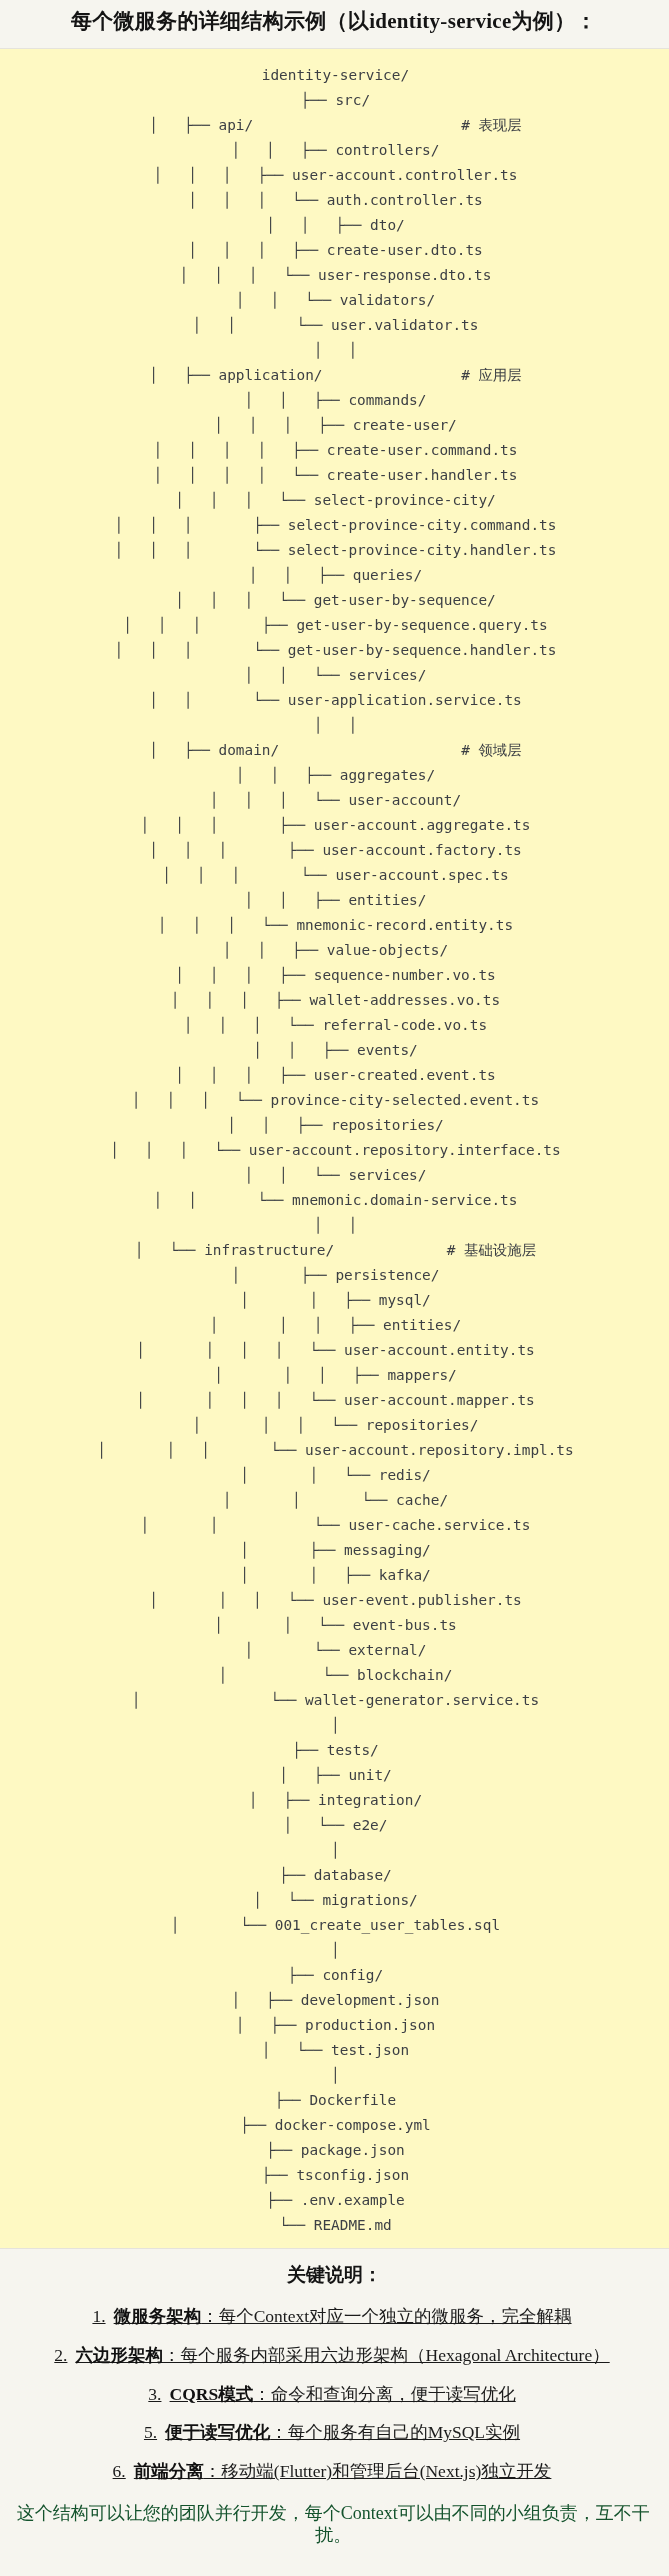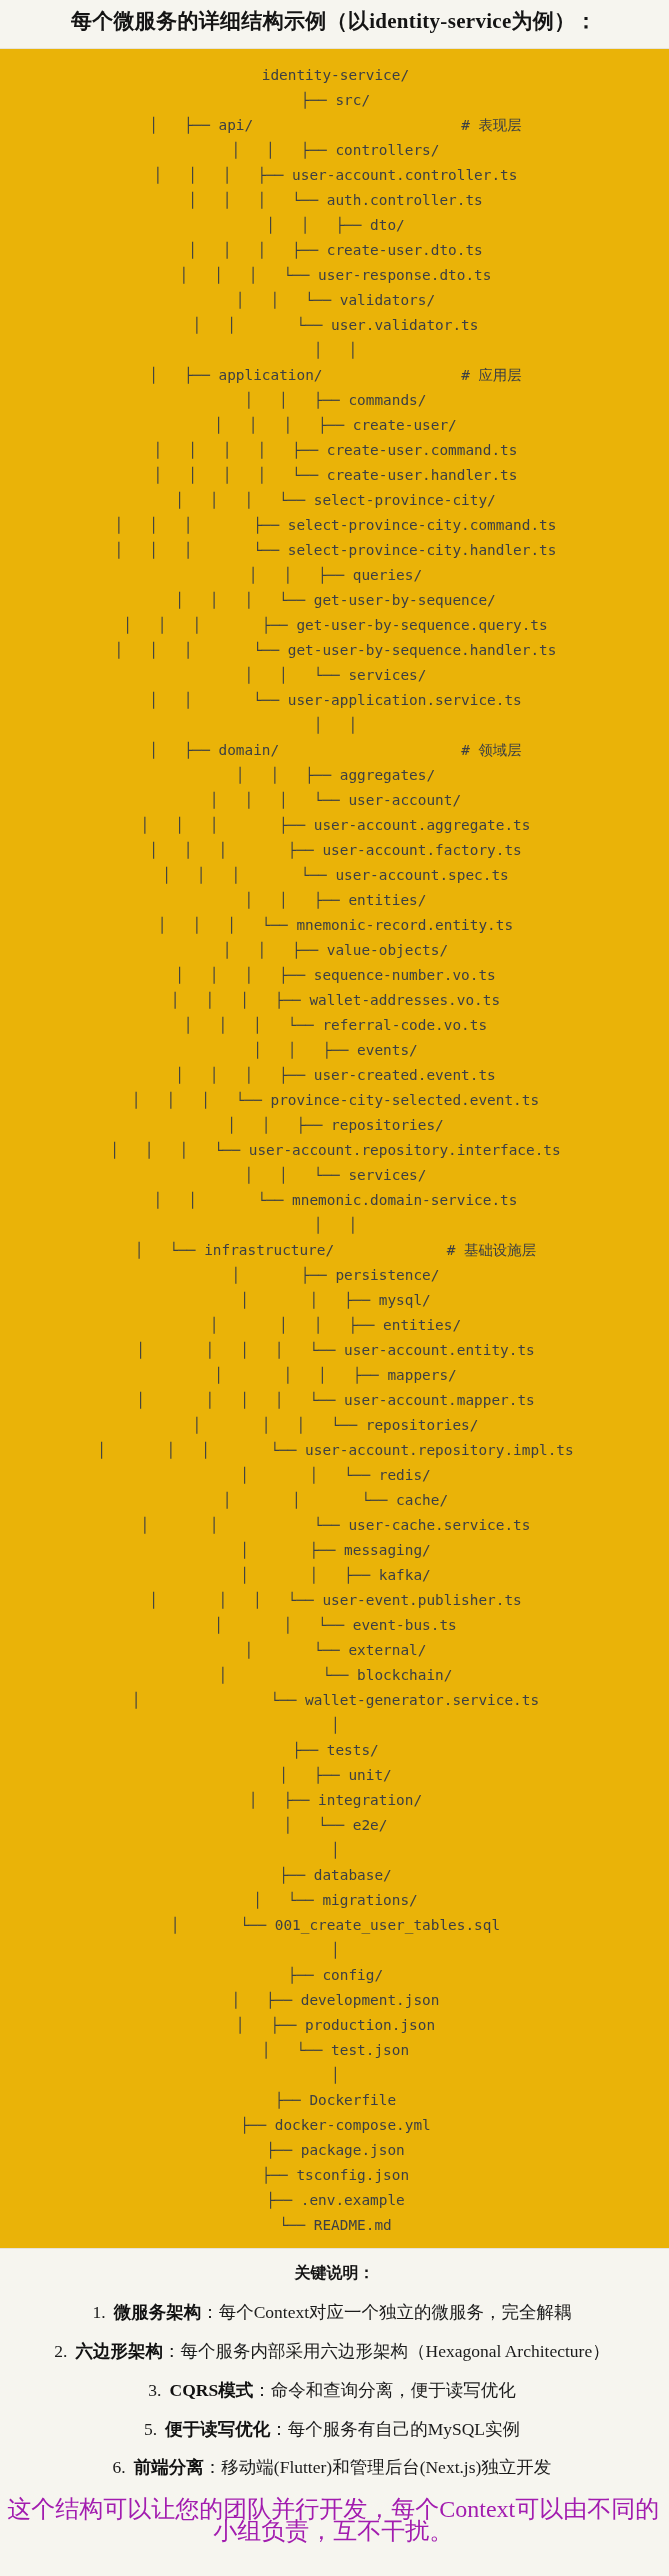--- a/index.html
+++ b/index.html
@@ -16,63 +16,64 @@
     padding: 7.5px 6.3px 0 5px;
     font-size: 21px;
     line-height: 1.32;
     font-weight: 700;
     color: #141414;
     letter-spacing: 0.3px;
   }
 
   .codeblock {
     margin-top: 13px;
-    background: #eab308;
+    background: #fef9c3;
     border-top: 0.6px solid #e5e3dc;
     border-bottom: 0.6px solid #e5e3dc;
     padding: 13.8px 7.5px 10px 9.4px;
     overflow: hidden;
   }
   .codeblock pre {
     margin: 0;
     font-family: "DejaVu Sans Mono", "Liberation Mono", monospace;
     font-size: 14.4px;
     line-height: 25px;
     color: #3c3f44;
     white-space: pre;
   }
 
   h2.notes-title {
     margin: 13.8px 5px 0 5px;
-    font-size: 16px;
+    font-size: 19px;
     line-height: 1.3;
     font-weight: 700;
     color: #141414;
   }
 
   ul.notes-list {
     list-style: none;
     margin: 17.5px 0 0 0;
     padding: 0 5px 0 0;
+    text-decoration: underline;
   }
   ul.notes-list li {
     font-size: 17.5px;
     line-height: 22.5px;
     margin-bottom: 16.3px;
     color: #1b1b1b;
   }
   ul.notes-list li:last-child { margin-bottom: 12px; }
   .note-num { margin-right: 8.1px; }
   .note-term { font-weight: 700; color: #111; }
 
   p.closing {
     margin: 19px 3.8px 0 1.3px;
-    font-size: 24px;
+    font-size: 18px;
     line-height: 22.5px;
-    color: #a21caf;
+    color: #14532d;
   }
 </style>
 </head>
 <body>
 
 <div class="doc">
 
   <h1 class="page-title">每个微服务的详细结构示例（以identity-service为例）：</h1>
 
   <div class="codeblock">

